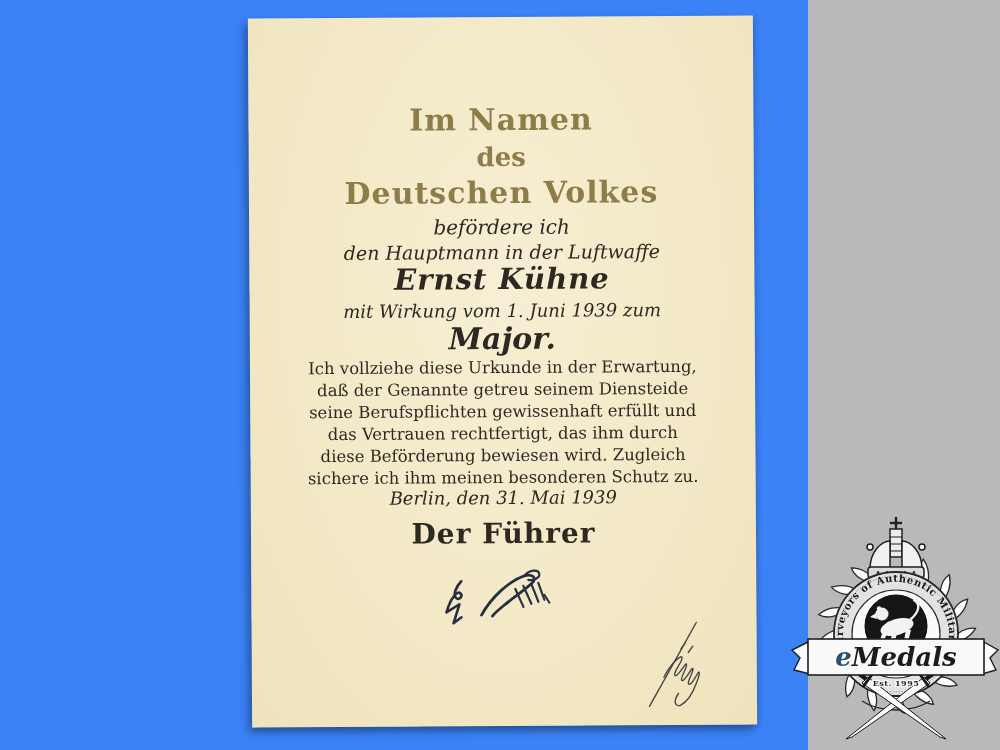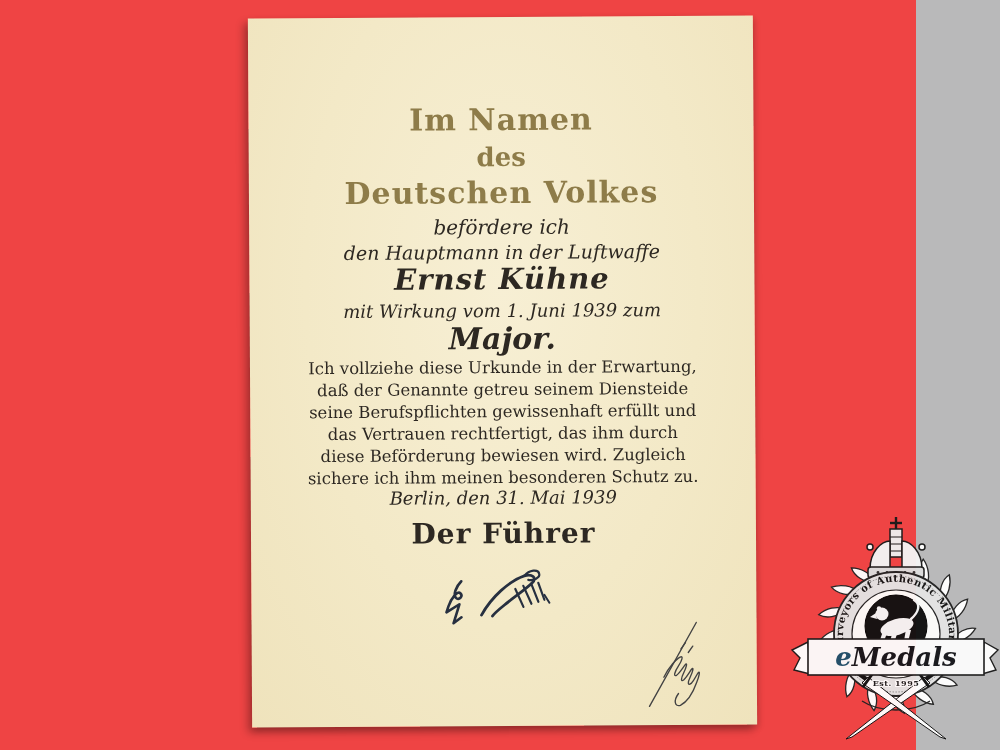--- a/index.html
+++ b/index.html
@@ -1,21 +1,21 @@
 <!DOCTYPE html>
 <html><head>
 <meta charset="utf-8">
 <style>
   html,body{margin:0;padding:0;}
   body{
     width:1000px;height:750px;overflow:hidden;
     background:#b9b9ba;
     font-family:"DejaVu Serif","Liberation Serif",serif;
   }
-  .stage{position:relative;width:916px;height:750px;background:#ef4444;}
+  .stage{position:relative;width:808px;height:750px;background:#3b82f6;}
   .paper{
     position:absolute;left:250px;top:17px;width:505px;height:709px;
     background:radial-gradient(ellipse at 50% 38%, #f7efd4 0%, #f3e9c7 55%, #efe3bc 100%);
     box-shadow:-4px 5px 9px rgba(0,0,0,0.30), 2px 3px 6px rgba(0,0,0,0.14);
     transform:rotate(-0.35deg);
   }
   .cline{position:absolute;left:0;right:0;text-align:center;color:#2d2822;white-space:nowrap;}
   .gold{color:#8e7c49;}
   .heading-1{top:82px;font-size:30px;line-height:42px;font-weight:600;letter-spacing:1px;}
   .heading-2{top:124px;font-size:26px;line-height:32px;font-weight:600;}

